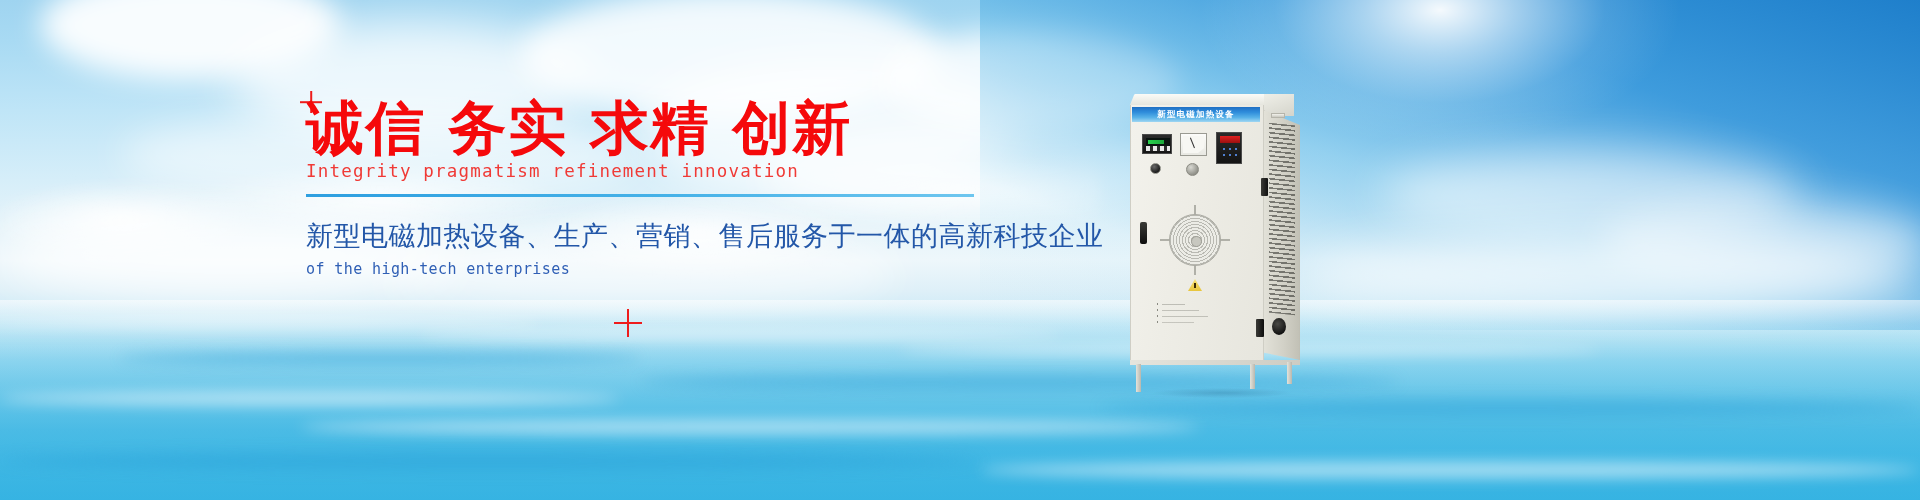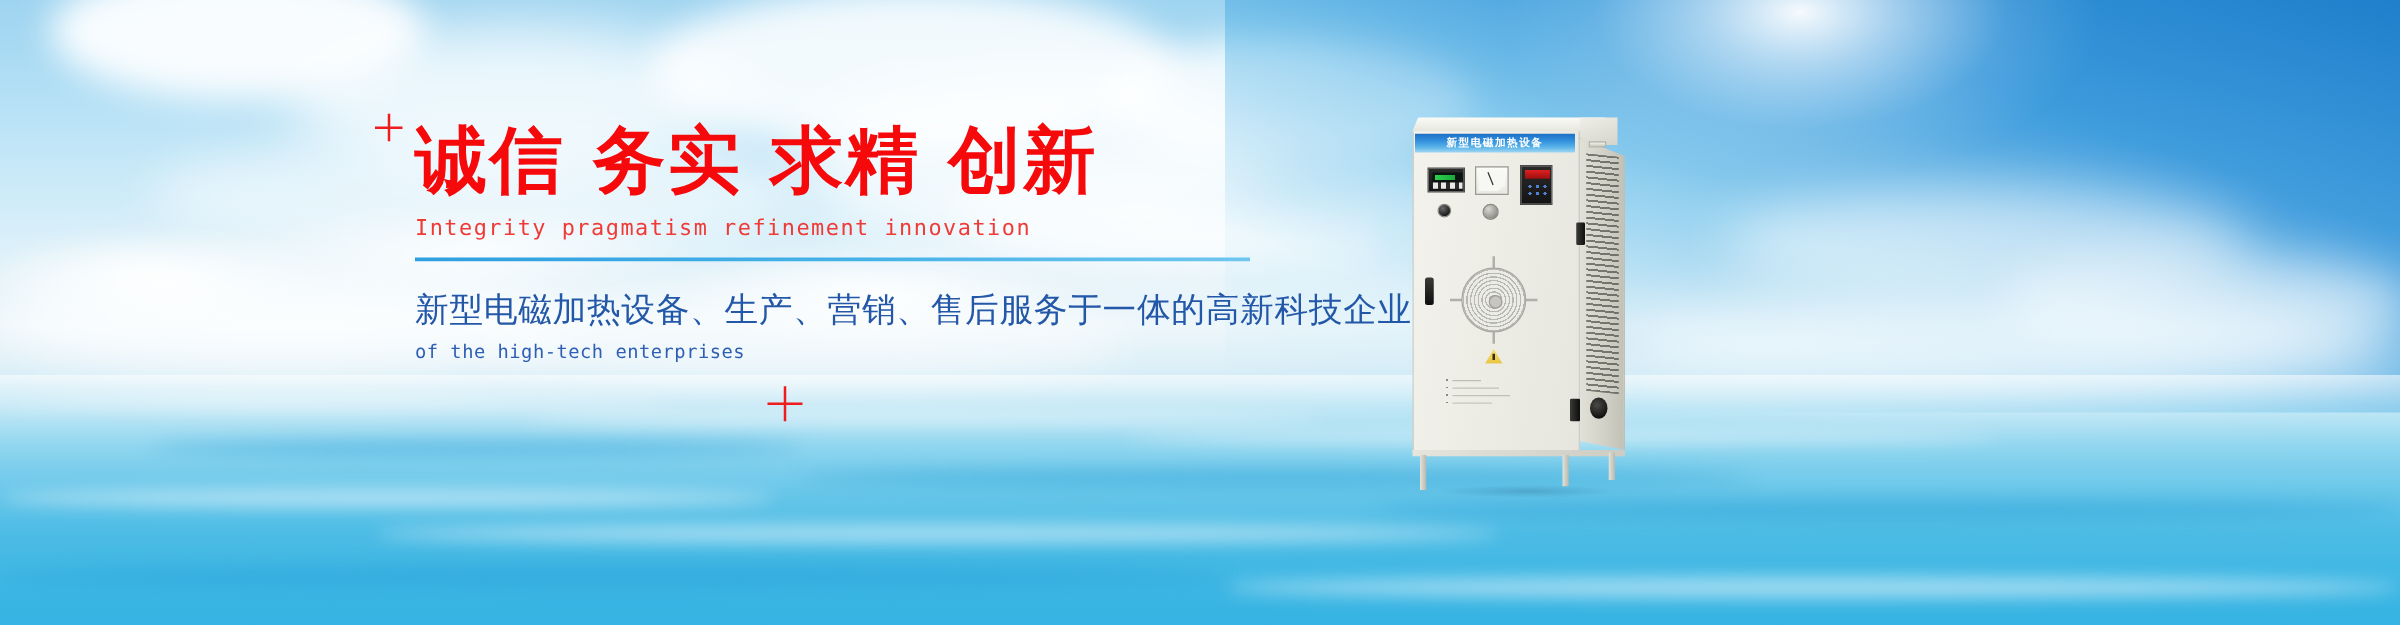--- a/index.html
+++ b/index.html
@@ -70,36 +70,35 @@
   }
   .streak {
     position:absolute; height:9px; border-radius:50%;
     background:rgba(255,255,255,0.55); filter:blur(7px);
   }
   .streak.dark { background:rgba(40,160,215,0.45); }
 
   
   .text-block {
     position:absolute;
-    left:332px;
+    left:306px;
     top:96px;
     width:700px;
   }
 
   .headline-cn {
     font-family:"DejaVu Sans", sans-serif;
     font-size:58px;
     font-weight:700;
     color:#f5090b;
     letter-spacing:2px;
     line-height:1.12;
     white-space:nowrap;
   }
   .headline-en {
-    margin-top:12px;
     font-family:"DejaVu Sans Mono", monospace;
     font-size:17.5px;
     color:#f03a36;
     letter-spacing:1.2px;
     white-space:nowrap;
   }
 
   .divider {
     margin-top:13px;
     width:668px;

